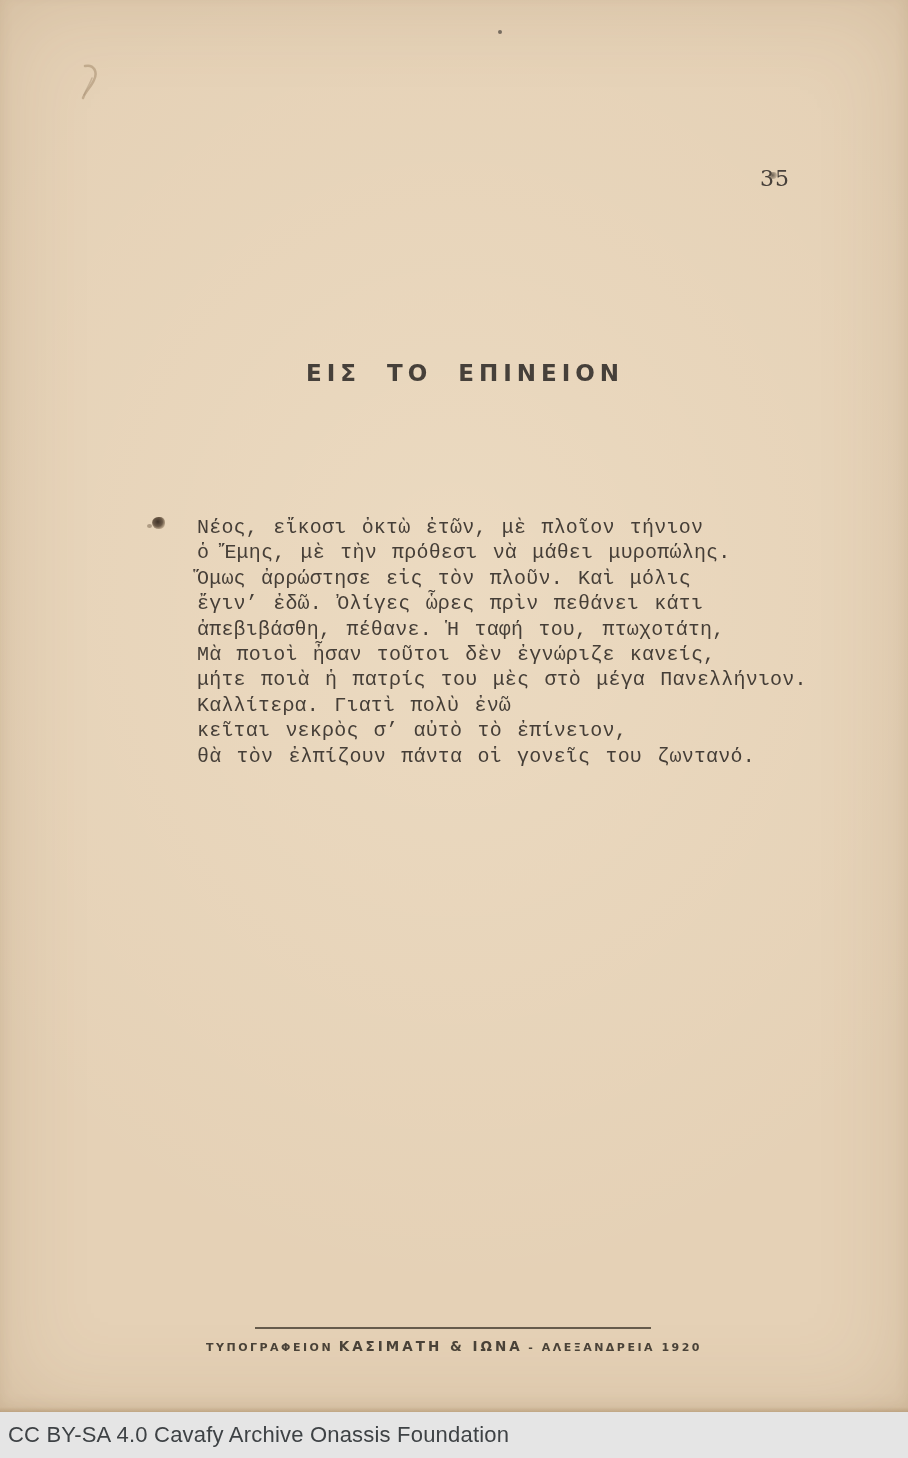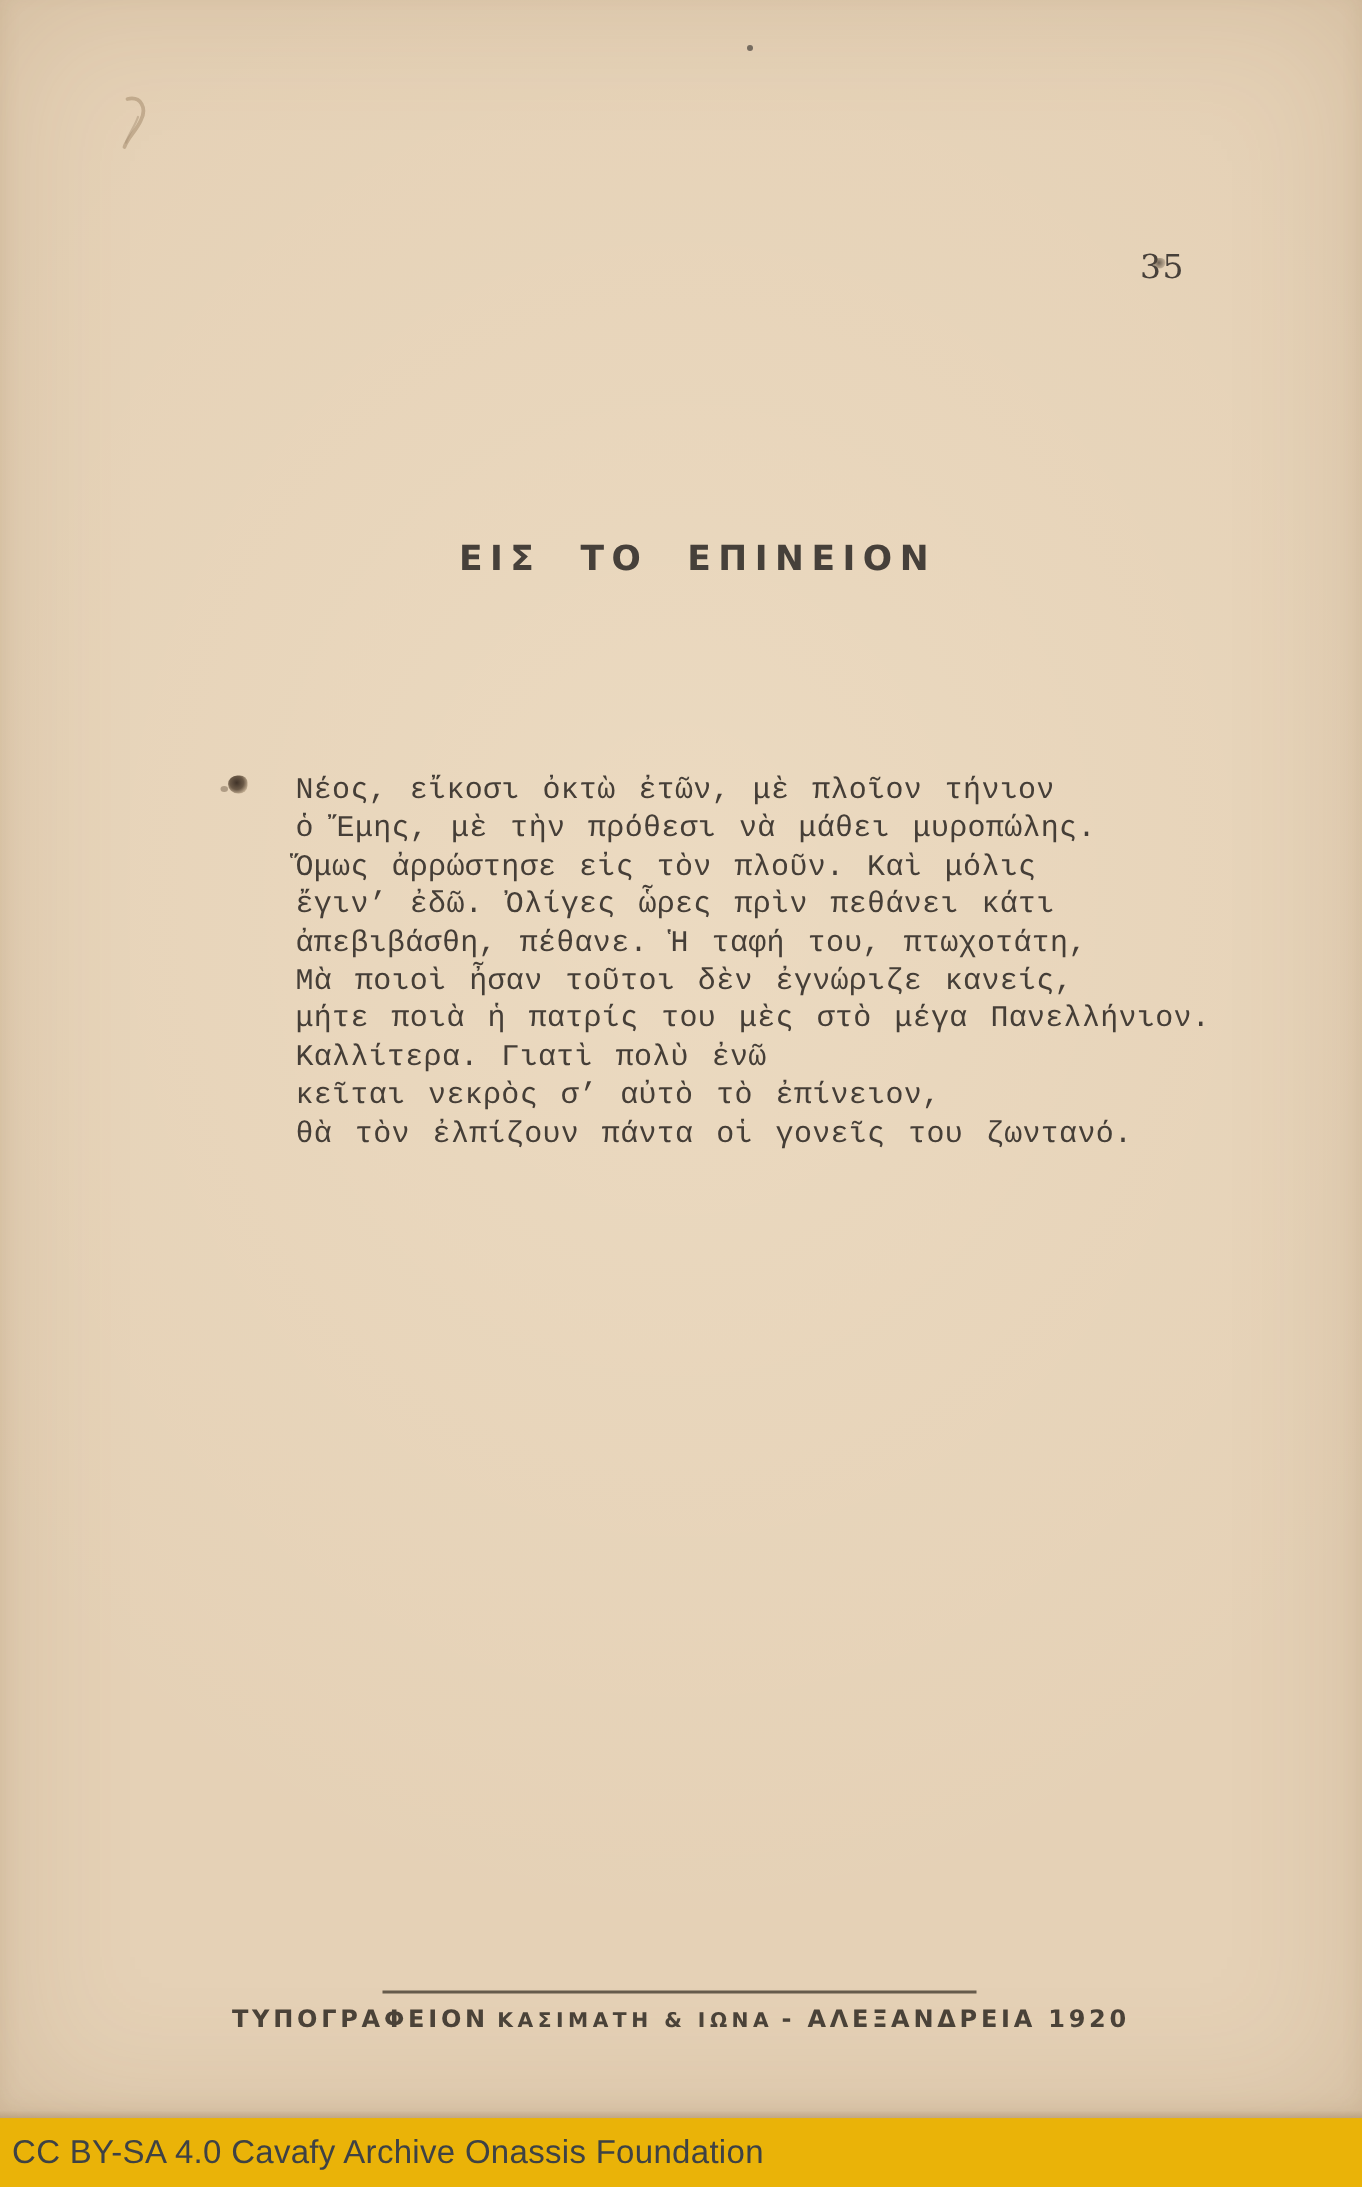--- a/index.html
+++ b/index.html
@@ -138,36 +138,36 @@
     left: 0;
     top: 1336px;
     width: 908px;
     text-align: center;
     font-family: "DejaVu Sans", sans-serif;
     font-weight: bold;
     color: #4a4238;
     white-space: nowrap;
   }
   .imprint .small-caps {
-    font-size: 16px;
+    font-size: 11px;
     letter-spacing: 2.5px;
   }
   .imprint .big-caps {
     font-size: 13.5px;
     letter-spacing: 3px;
   }
 
   
   .license-bar {
     position: absolute;
     left: 0;
     top: 1412px;
     width: 908px;
     height: 46px;
-    background: #eab308;
+    background: #e5e5e5;
     display: flex;
     align-items: center;
   }
   .license-text {
     font-family: "Liberation Sans", sans-serif;
     font-size: 22px;
     color: #3e4245;
     padding-left: 8px;
     letter-spacing: 0.2px;
   }

